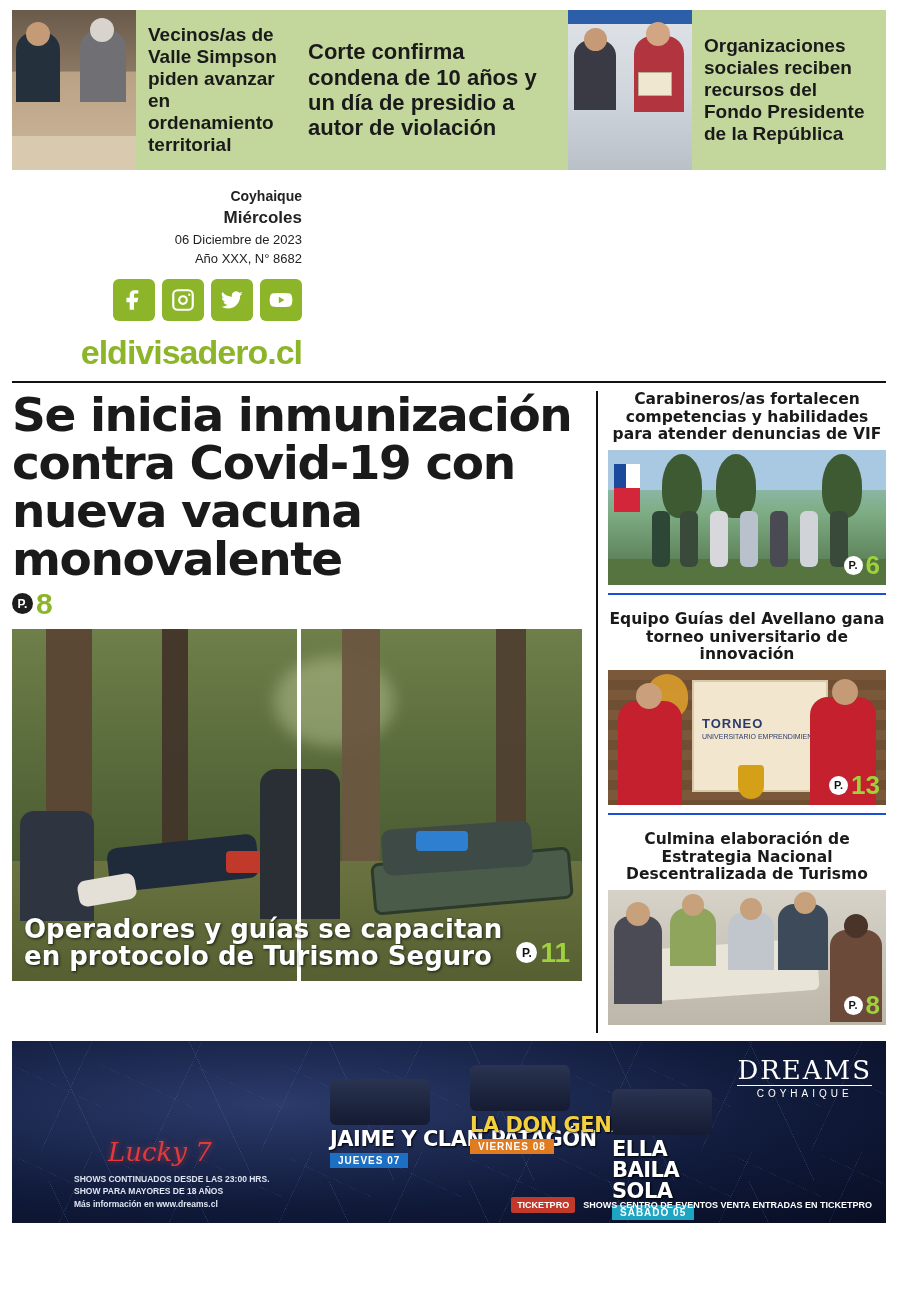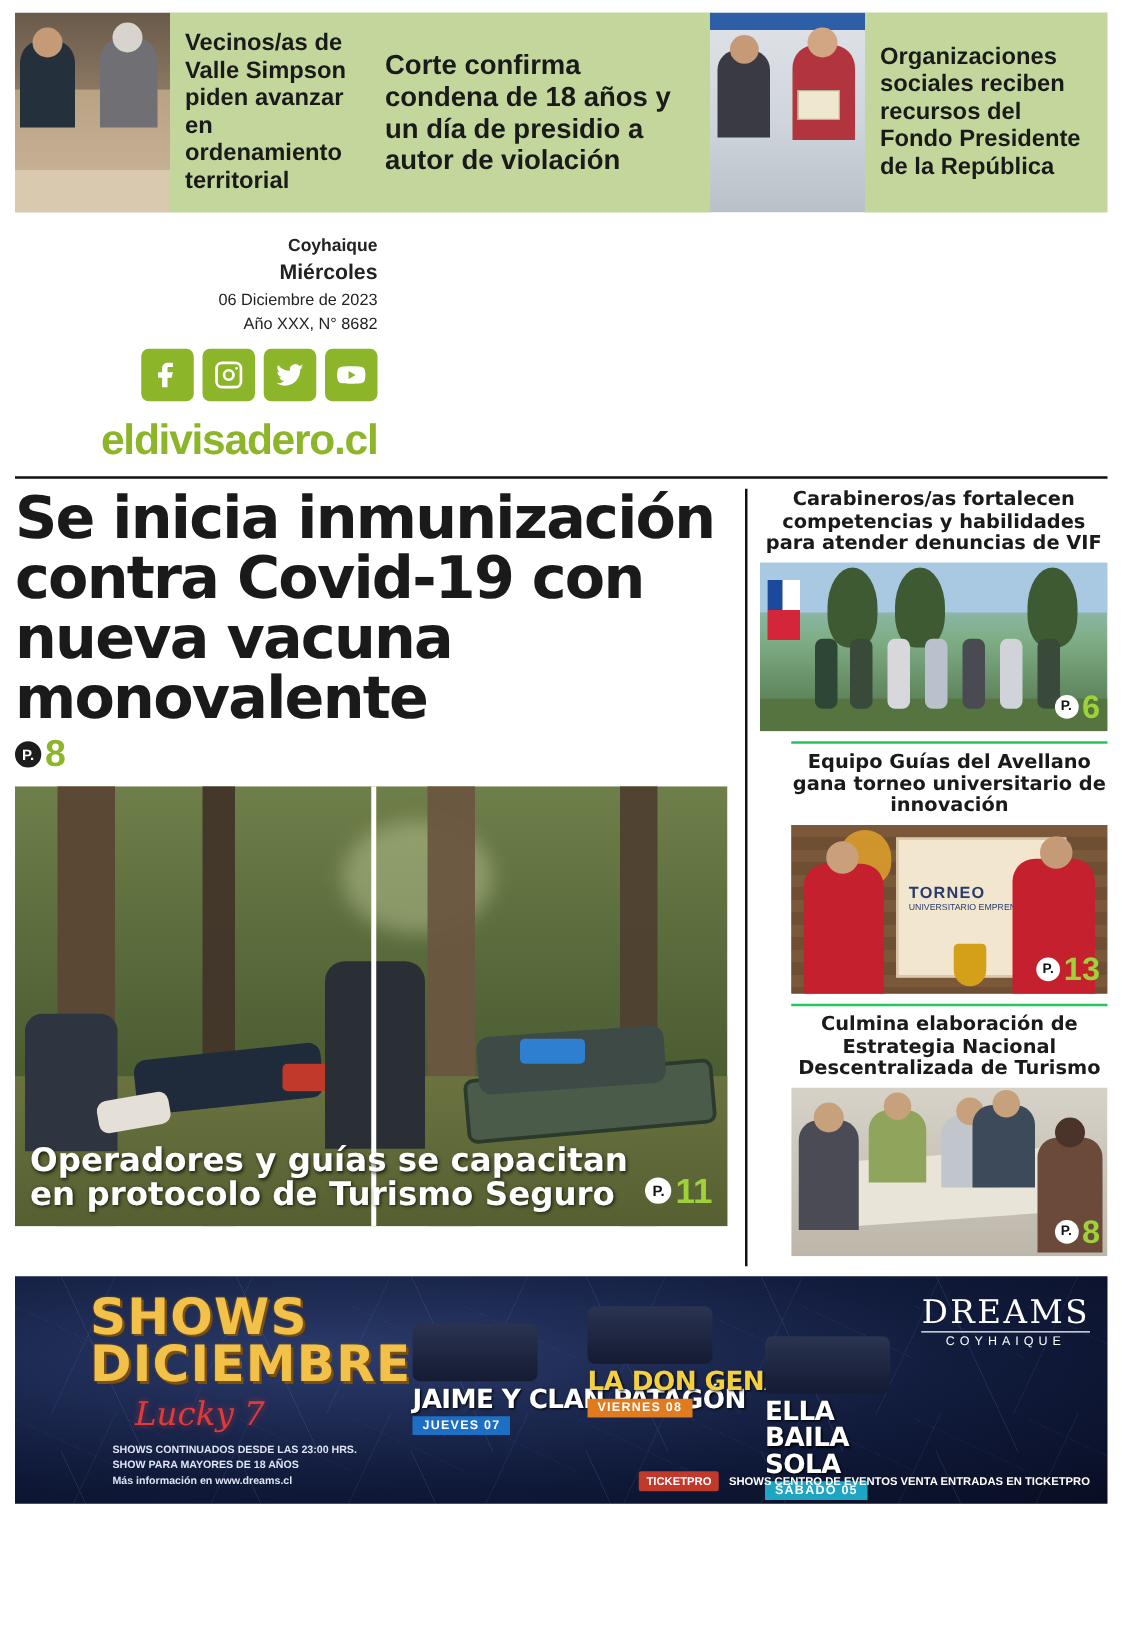--- a/index.html
+++ b/index.html
@@ -120,21 +120,21 @@
 
   .caption { position:absolute; left:12px; right:12px; bottom:10px; }
   .caption .ct { font-family:"DejaVu Sans", sans-serif; font-weight:700; font-size:26px;
     color:#fff; line-height:1.06; text-shadow:1px 1px 3px rgba(0,0,0,.75); }
   .caption .cref { position:absolute; right:0; bottom:2px; color:#fff; font-size:12px; }
   .caption .cref .pnum { color:#9fd13b; font-size:28px; }
   .caption .cref .pdot { background:#fff; color:#111; }
 
   
   .ritem { margin-bottom:8px; }
-  .ritem + .ritem { border-top:2px solid #22c55e; padding-top:6px;margin-left:25px; }
+  .ritem + .ritem { border-top:2px solid #1d4ed8; padding-top:16px; }
   .rhead { text-align:center; font-family:"DejaVu Sans", sans-serif; font-weight:700;
     font-size:15.5px; line-height:1.14; color:#1a1a1a; }
   .rphoto { position:relative; width:100%; height:135px; margin-top:6px; overflow:hidden; }
   .rref { position:absolute; right:6px; bottom:4px; font-size:11px; color:#fff; }
   .rref .pnum { color:#9fd13b; font-size:26px; }
   .rref .pdot { background:#fff; color:#111; width:19px; height:19px; font-size:11px; }
 
   .ph-carab { background:linear-gradient(180deg,#9fc4df 0%,#7fae86 45%,#4e6e45 100%); }
   .ph-carab .sky{position:absolute;left:0;top:0;width:100%;height:40px;background:#a9c9e2;}
   .ph-carab .tree{position:absolute;top:4px;width:40px;height:64px;background:#3e5a33;border-radius:50% 50% 40% 40%;}
@@ -172,21 +172,21 @@
     background-image:
       linear-gradient(115deg, transparent 49.6%, #6f86c8 49.8%, transparent 50%),
       linear-gradient(65deg, transparent 49.6%, #6f86c8 49.8%, transparent 50%),
       linear-gradient(25deg, transparent 49.7%, #55689e 49.9%, transparent 50.1%);
     background-size: 110px 110px, 140px 140px, 90px 90px; }
   .ad-title { position:absolute; left:60px; top:14px; font-family:"DejaVu Sans", sans-serif;
     font-weight:700; font-size:40px; line-height:.95; color:#f2c14a;
     text-shadow: 0 0 2px #8a5b12, 2px 2px 0 #7a4f0e; letter-spacing:1px; }
   .ad-lucky { position:absolute; left:96px; top:96px; font-family:"DejaVu Serif", serif;
     font-style:italic; font-size:26px; color:#e23a3a; text-shadow:0 0 6px rgba(226,58,58,.6); }
-  .ad-legal { position:absolute; left:78px; bottom:12px; color:#dfe4f2; font-size:8.5px; line-height:1.5; font-weight:700; }
+  .ad-legal { position:absolute; left:62px; bottom:12px; color:#dfe4f2; font-size:8.5px; line-height:1.5; font-weight:700; }
   .acts { position:absolute; left:318px; top:18px; right:150px; height:140px; }
   .act { position:absolute; color:#fff; }
   .act .an { font-family:"DejaVu Sans", sans-serif; font-weight:700; font-size:21px;
      color:#fff; text-shadow:1px 1px 2px #000; line-height:1; letter-spacing:-.5px; }
   .act .an.yellow { color:#f4d03f; }
   .act .ad-date { margin-top:3px; display:inline-block; background:#1d6fc4; color:#fff;
      font-size:10px; font-weight:700; padding:2px 8px; letter-spacing:1px; }
   .act .ad-date.orange { background:#e07b1f; }
   .act .ad-date.cyan { background:#1fa5c4; }
   .act .people { width:100px; height:46px; margin-bottom:4px;
@@ -211,21 +211,21 @@
       <div class="ph photo-meeting">
           <div class="p2"></div>
           <div class="p3"></div>
           <div class="p4"></div>
         </div>
     </div>
     <div class="ts-text ts1">
       <span>Vecinos/as de Valle Simpson piden avanzar en ordenamiento territorial</span>
     </div>
     <div class="ts-text ts2">
-      <span>Corte confirma condena de 18 años y un día de presidio a autor de violación</span>
+      <span>Corte confirma condena de 10 años y un día de presidio a autor de violación</span>
     </div>
     <div class="ts-photo">
       <div class="ph photo-award">
           <div class="a6"></div>
           <div class="a1"></div>
           <div class="a2"></div>
           <div class="a3"></div>
           <div class="a4"></div>
           <div class="a5"></div>
         </div>
@@ -380,24 +380,20 @@
               <span class="pnum">8</span>
           </div>
         </div>
       </div>
 
     </div>
   </div>
 
   <div class="ad">
     <div class="net"></div>
-    <div class="ad-title">
-      <div>SHOWS</div>
-      <div>DICIEMBRE</div>
-    </div>
     <div class="ad-lucky">Lucky 7</div>
     <div class="ad-legal">
       <div>SHOWS CONTINUADOS DESDE LAS 23:00 HRS.</div>
       <div>SHOW PARA MAYORES DE 18 AÑOS</div>
       <div>Más información en www.dreams.cl</div>
     </div>
 
     <div class="acts">
       <div class="act act1">
         <div class="people"></div>

